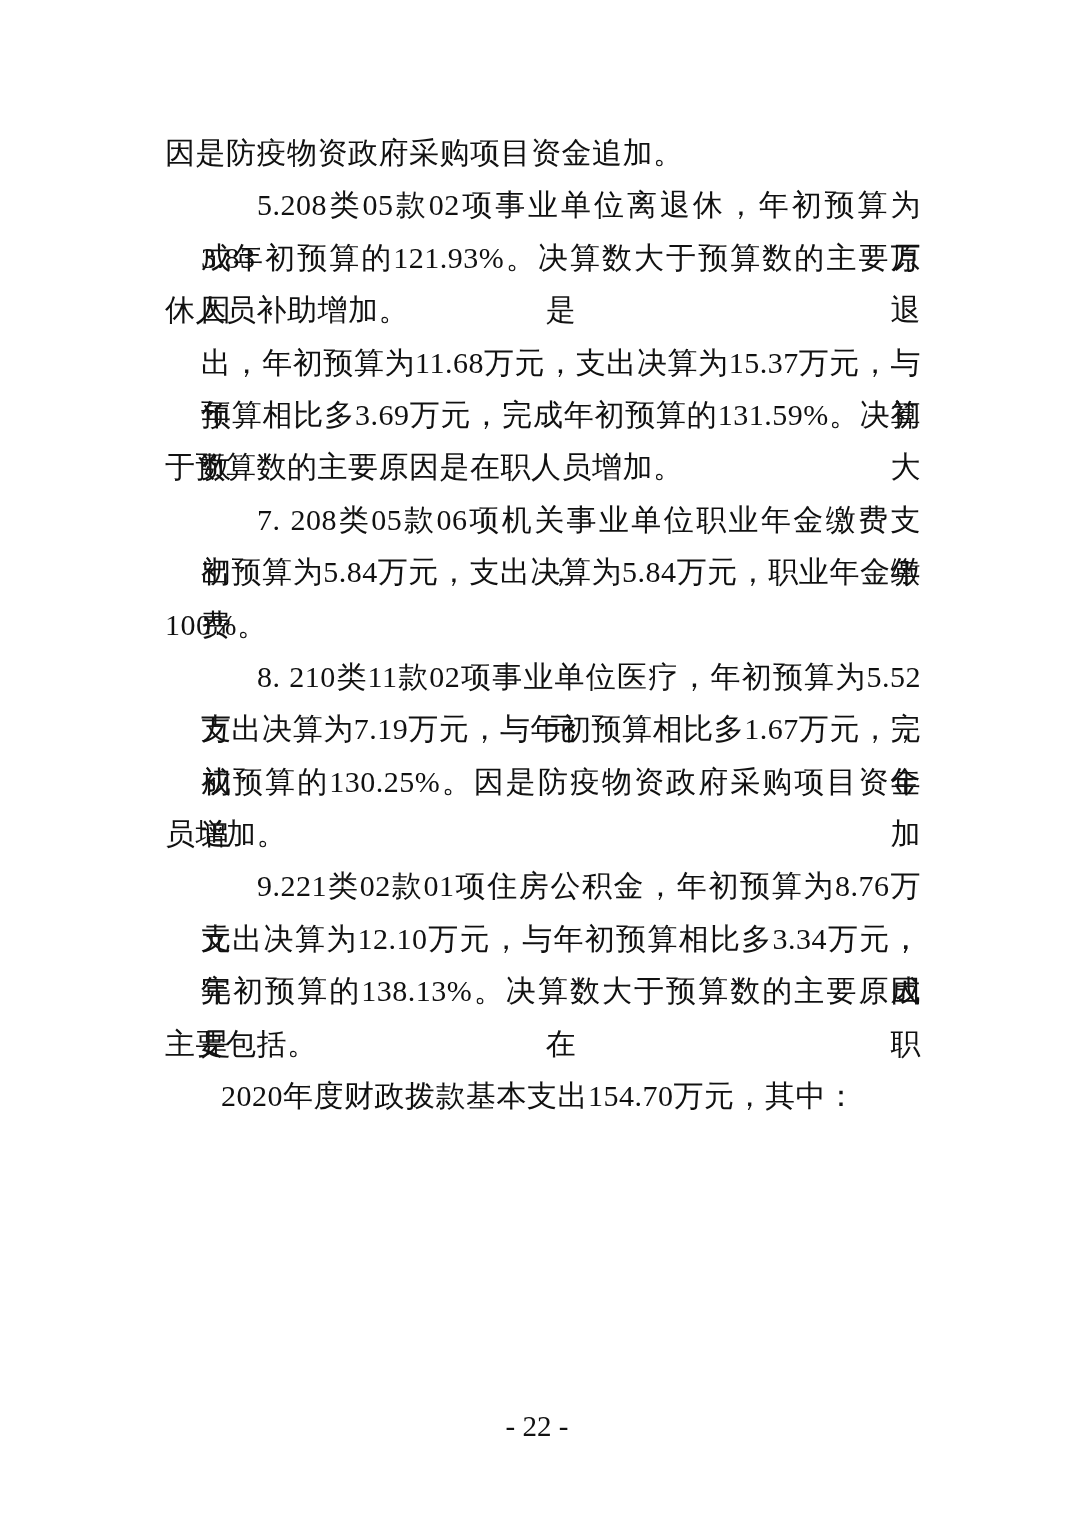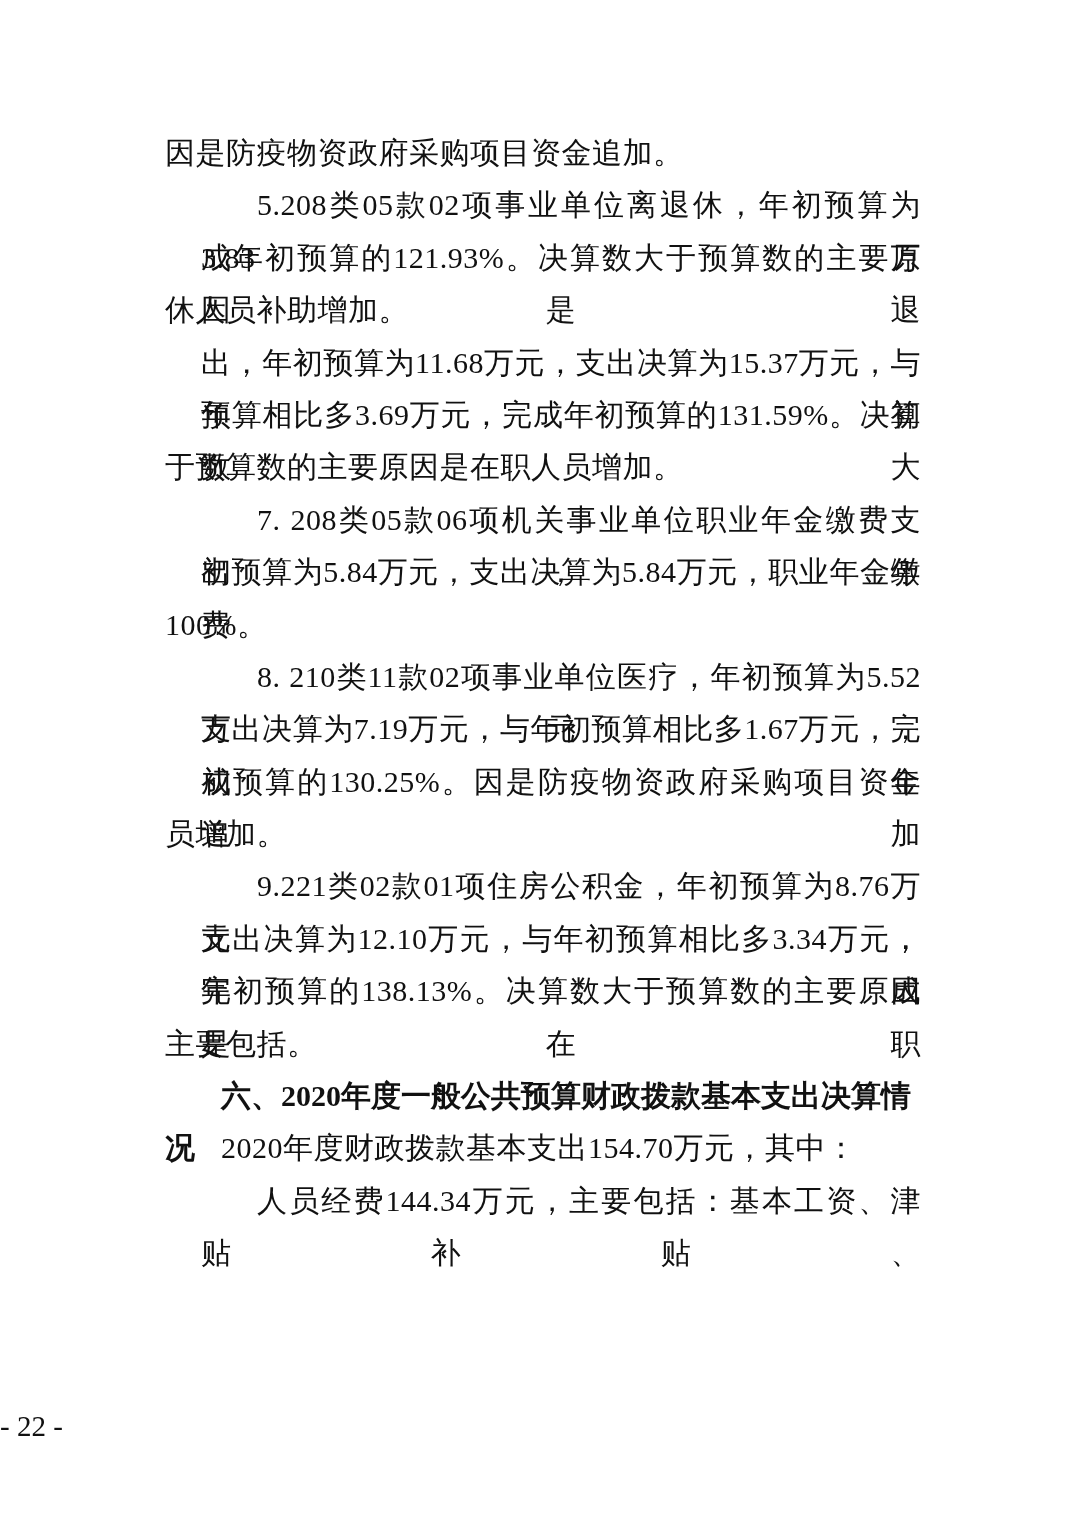--- a/index.html
+++ b/index.html
@@ -41,21 +41,21 @@
   }
   .line.bold {
     font-weight: bold;
     letter-spacing: 0px;
   }
   .footer {
     position: absolute;
     top: 1406px;
     left: 0;
     width: 100%;
-    text-align: left;
+    text-align: center;
     font-size: 29px;
     line-height: 40px;
     color: #111111;
   }
 </style>
 </head>
 <body>
 
 <div class="page">
   <div class="doc-body">
@@ -70,18 +70,16 @@
       <div class="line justify">初预算为5.84万元，支出决算为5.84万元，职业年金缴费</div>
       <div class="line">100%。</div>
       <div class="line indent justify">8. 210类11款02项事业单位医疗，年初预算为5.52万元，</div>
       <div class="line justify">支出决算为7.19万元，与年初预算相比多1.67万元，完成年</div>
       <div class="line justify">初预算的130.25%。因是防疫物资政府采购项目资金追加</div>
       <div class="line">员增加。</div>
       <div class="line indent justify">9.221类02款01项住房公积金，年初预算为8.76万元，</div>
       <div class="line justify">支出决算为12.10万元，与年初预算相比多3.34万元，完成</div>
       <div class="line justify">年初预算的138.13%。决算数大于预算数的主要原因是在职</div>
       <div class="line">主要包括。</div>
-      <div class="line indent bold">六、2020年度一般公共预算财政拨款基本支出决算情况</div>
       <div class="line indent">2020年度财政拨款基本支出154.70万元，其中：</div>
-      <div class="line indent justify">人员经费144.34万元，主要包括：基本工资、津贴补贴、</div>
     </div>
   <div class="footer">- 22 -</div>
 </div>
 
 </body></html>

